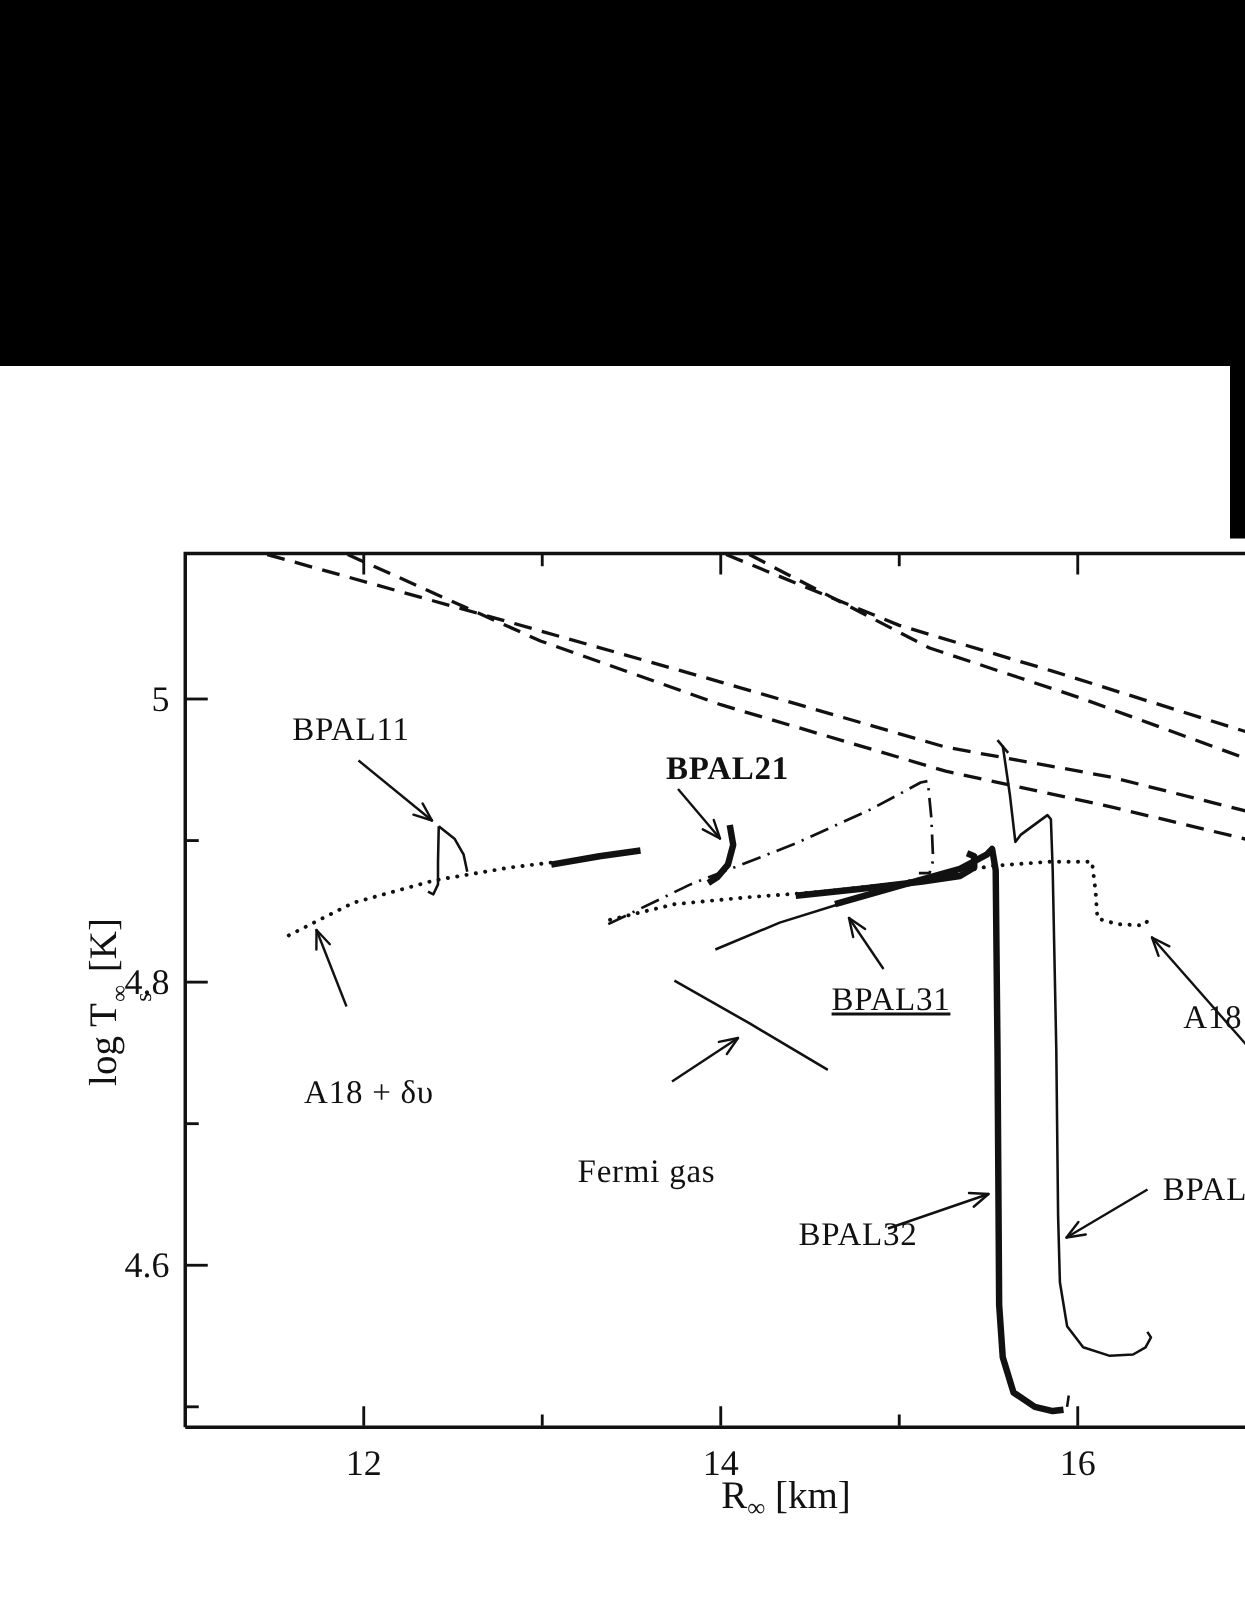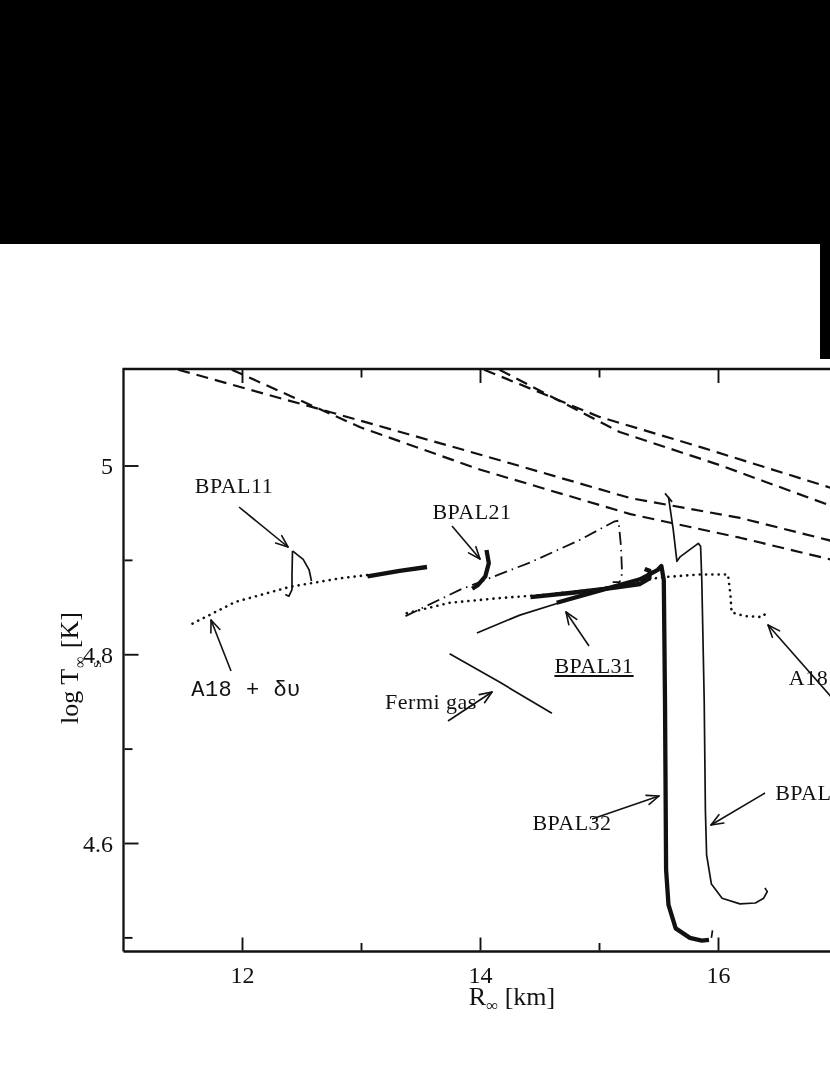--- a/index.html
+++ b/index.html
@@ -82,29 +82,29 @@
       <line x1="211" y1="620" x2="210.9184491944299" y2="632.9997442077185" stroke="#111111" stroke-width="1.6" stroke-linecap="round"></line>
       <line x1="448" y1="721" x2="492" y2="692" stroke="#111111" stroke-width="1.6"></line>
       <line x1="492" y1="692" x2="484.5734423393325" y2="702.6698754122426" stroke="#111111" stroke-width="1.6" stroke-linecap="round"></line>
       <line x1="492" y1="692" x2="479.26625758355266" y2="694.6175950931286" stroke="#111111" stroke-width="1.6" stroke-linecap="round"></line>
       <line x1="848" y1="716" x2="768" y2="625" stroke="#111111" stroke-width="1.6"></line>
       <line x1="768" y1="625" x2="779.5925233364142" y2="630.8833156208633" stroke="#111111" stroke-width="1.6" stroke-linecap="round"></line>
       <line x1="768" y1="625" x2="772.3495360700207" y2="637.2507769539563" stroke="#111111" stroke-width="1.6" stroke-linecap="round"></line>
     </svg>
 
   <div class="anno" style="left: 234px; top: 469px; margin-top: 17px;">BPAL11</div>
-  <div class="anno" style="left: 472px; top: 512px;">BPAL21</div>
+  <div class="anno" style="left: 485px; top: 512px; font-weight: bold;">BPAL21</div>
   <div class="anno" style="left: 594px; top: 666px; text-decoration: underline;">BPAL31</div>
   <div class="anno" style="left: 572px; top: 823px;">BPAL32</div>
   <div class="anno" style="left: 809px; top: 793px;">BPAL3</div>
-  <div class="anno" style="left: 246px; top: 690px; font-family: Liberation Mono, monospace;">A18 + δυ</div>
-  <div class="anno" style="left: 431px; top: 702px;">Fermi gas</div>
+  <div class="anno" style="left: 246px; top: 728px;">A18 + δυ</div>
+  <div class="anno" style="left: 431px; top: 781px;">Fermi gas</div>
   <div class="anno" style="left: 818px; top: 678px;">A18 +</div>
 
-  <div class="xlabel" style="left:512px;top:999px;">
+  <div class="xlabel" style="left:524px;top:999px;">
     <span>R</span><sub class="inf">∞</sub><span> [km]</span>
   </div>
   <div class="ylabel" style="left:80px;top:668px;">
     <span>log T</span><span class="stack">
         <span>∞</span>
         <span>s</span>
       </span><span> [K]</span>
   </div>
 
   <div class="black" style="left: 0px; top: 0px; width: 830px; height: 244px;"></div>

